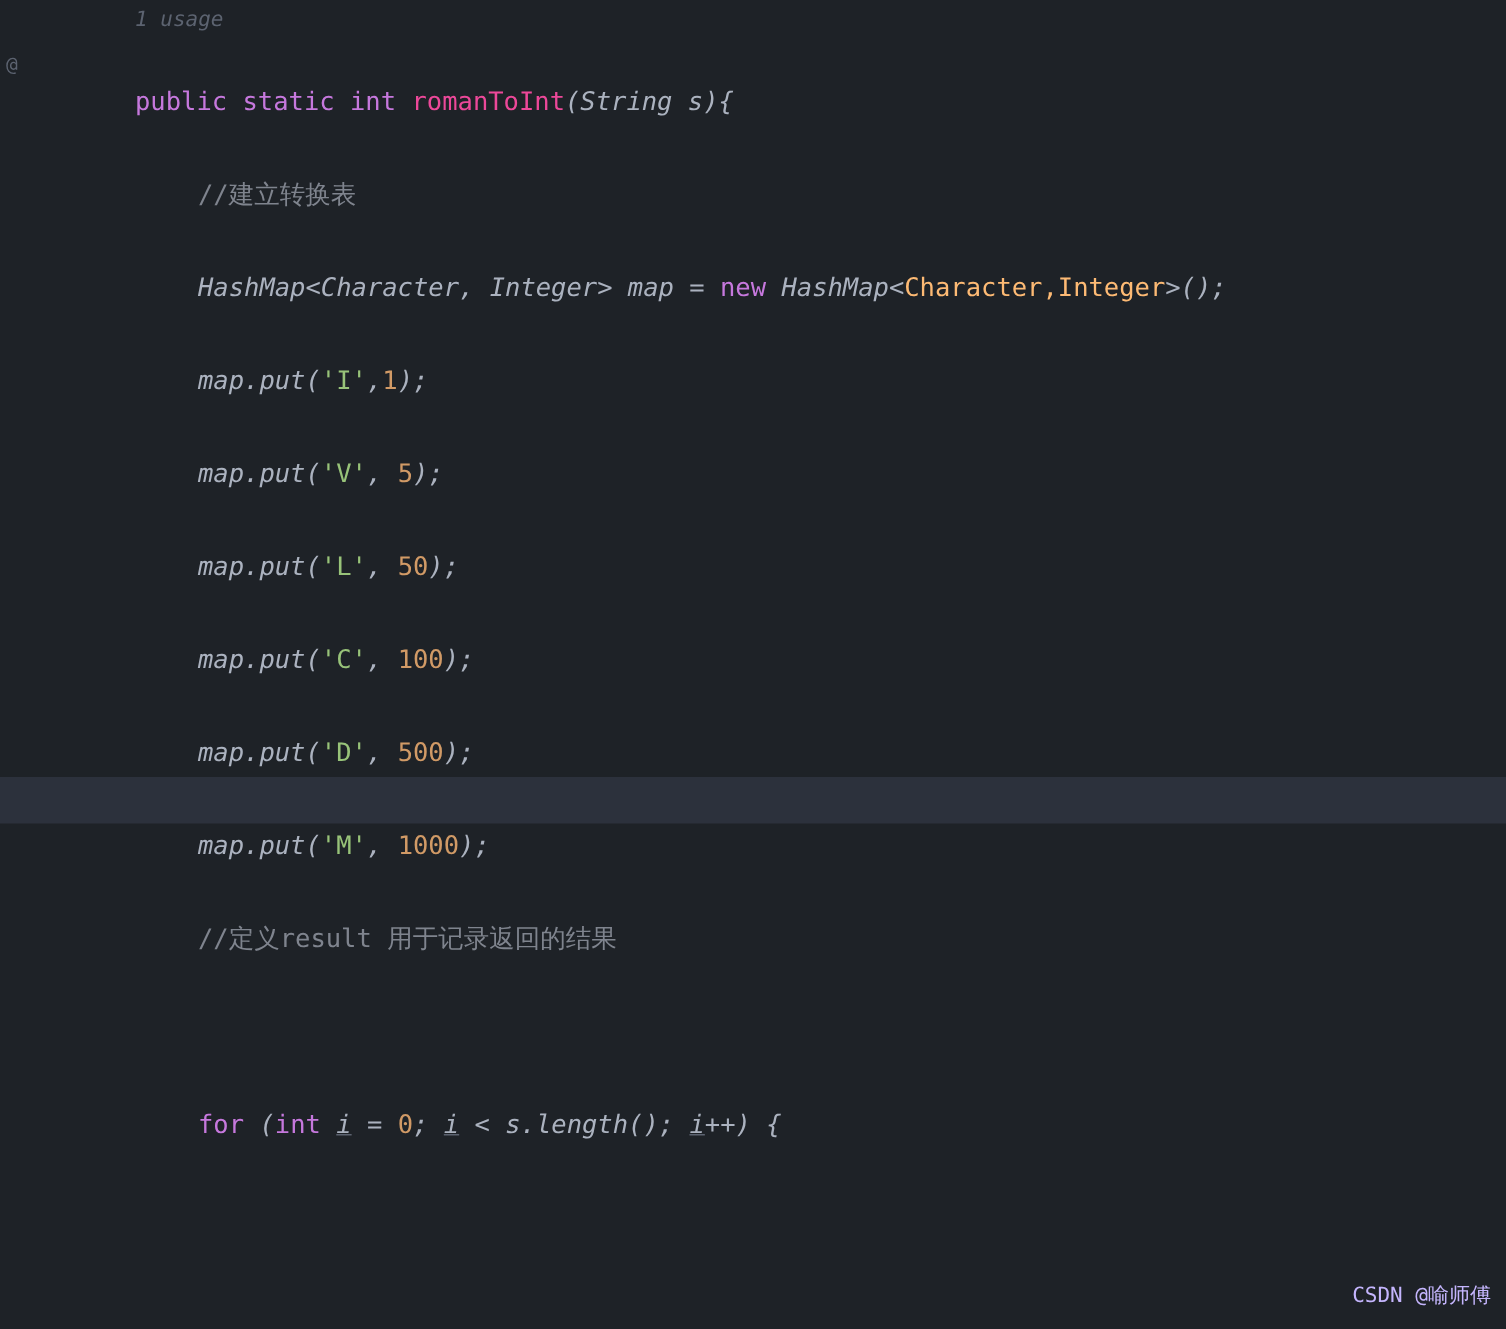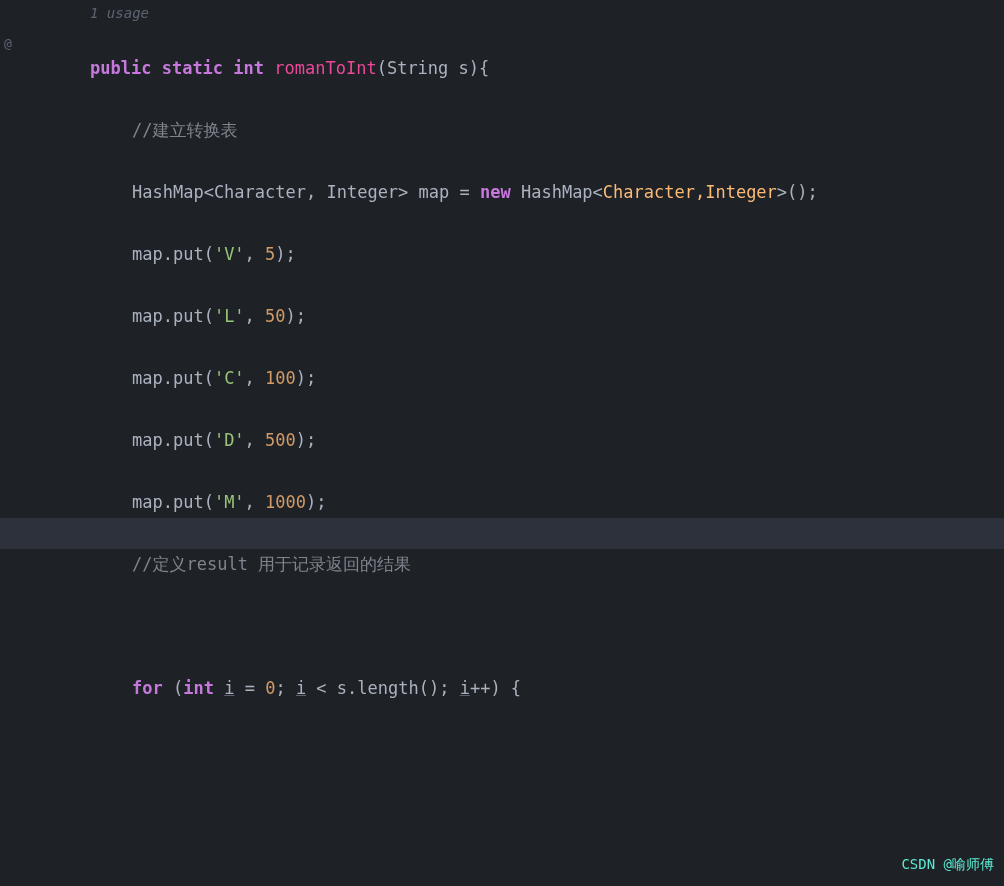--- a/index.html
+++ b/index.html
@@ -2,47 +2,48 @@
 <html><head>
 <meta charset="utf-8">
 <style>
   html,body{margin:0;padding:0;background:#1e2227;color:#abb2bf;font-family:Menlo,Consolas,"DejaVu Sans Mono",monospace;font-size:17px;line-height:31px;}
   .wrap{position:relative;width:1004px;height:886px;overflow:hidden;background:#1e2227;}
   .gutter{position:absolute;left:0;top:0;width:25px;height:100%;}
   .at{position:absolute;left:4px;top:28px;color:#5c6370;font-size:13px;}
   .usage{position:absolute;left:90px;top:-2px;color:#5c6370;font-size:14px;font-style:italic;}
   .code{position:absolute;left:48px;top:22px;right:0;white-space:pre;}
   .hl-line{position:absolute;left:0;top:518px;width:1004px;height:31px;background:#2c313c;}
-  .c-kw{color:#c678dd;font-weight:bold;}         
+  .c-kw{color:#c678dd;}         
   .c-fn{color:#ec4899;}         
-  .c-id{color:#abb2bf;}
+  .c-id{color:#abb2bf;font-style:italic;}
   .c-str{color:#98c379;}
   .c-num{color:#d19a66;}
   .c-cm{color:#7f848e;font-style:normal;margin-top:28px;}
   .c-ty2{color:#fdba74;}
   .under{text-decoration:underline;text-decoration-color:#5c6370;}
-  .wm{position:absolute;right:10px;bottom:6px;color:#5eead4;font-size:14px;margin-top:38px;}
+  .wm{position:absolute;right:10px;bottom:6px;color:#c4b5fd;font-size:14px;margin-top:38px;}
   .row{display:block;height:31px;}
   .ind1{padding-left:42px;}
   .ind2{padding-left:84px;}
 </style>
 </head>
 <body>
 
 <div class="wrap">
   <div class="hl-line"></div>
   <div class="gutter">
     <div class="at">@</div>
   </div>
   <div class="usage">1 usage</div>
 
   <div class="code">
 <span class="row ind1"><span class="c-kw">public</span> <span class="c-kw">static</span> <span class="c-kw">int</span> <span class="c-fn">romanToInt</span><span class="c-id">(String s){</span></span>
 <span class="row ind2"><span class="c-cm">//建立转换表</span></span>
 <span class="row ind2"><span class="c-id">HashMap&lt;Character, Integer&gt; map = </span><span class="c-kw">new</span><span class="c-id"> HashMap&lt;</span><span class="c-ty2">Character,Integer</span><span class="c-id">&gt;();</span></span>
+<span class="row ind2"><span class="c-id">map.put(</span><span class="c-str">'I'</span><span class="c-id">,</span><span class="c-num">1</span><span class="c-id">);</span></span>
 <span class="row ind2"><span class="c-id">map.put(</span><span class="c-str">'V'</span><span class="c-id">, </span><span class="c-num">5</span><span class="c-id">);</span></span>
 <span class="row ind2"><span class="c-id">map.put(</span><span class="c-str">'L'</span><span class="c-id">, </span><span class="c-num">50</span><span class="c-id">);</span></span>
 <span class="row ind2"><span class="c-id">map.put(</span><span class="c-str">'C'</span><span class="c-id">, </span><span class="c-num">100</span><span class="c-id">);</span></span>
 <span class="row ind2"><span class="c-id">map.put(</span><span class="c-str">'D'</span><span class="c-id">, </span><span class="c-num">500</span><span class="c-id">);</span></span>
 <span class="row ind2"><span class="c-id">map.put(</span><span class="c-str">'M'</span><span class="c-id">, </span><span class="c-num">1000</span><span class="c-id">);</span></span>
 <span class="row ind2"><span class="c-cm">//定义result 用于记录返回的结果</span></span>
 <span class="row ind2"></span>
 <span class="row ind2"><span class="c-kw">for</span><span class="c-id"> (</span><span class="c-kw">int</span><span> </span><span class="c-id under">i</span><span class="c-id"> = </span><span class="c-num">0</span><span class="c-id">; </span><span class="c-id under">i</span><span class="c-id"> &lt; s.length(); </span><span class="c-id under">i</span><span class="c-id">++) {</span></span>
 
 

